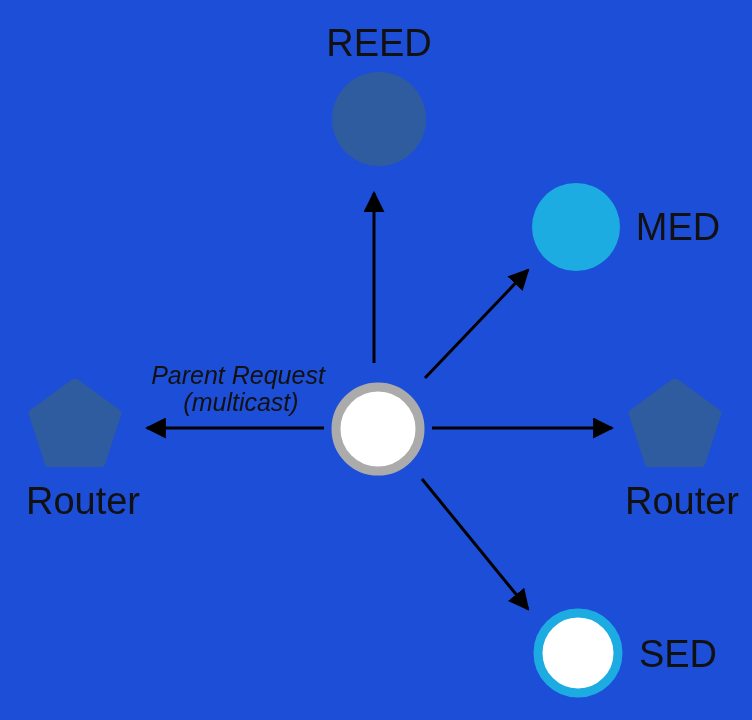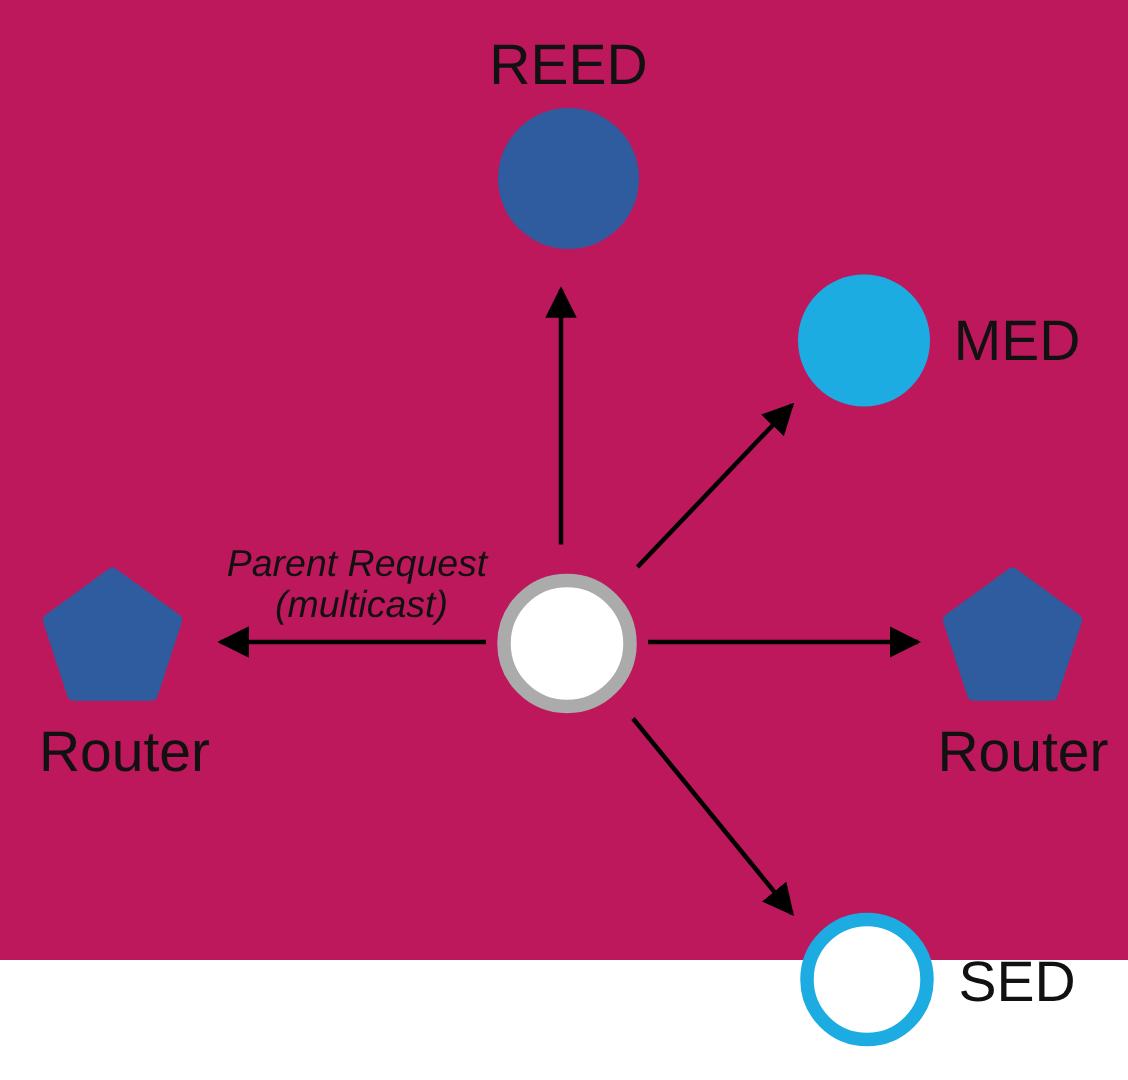--- a/index.html
+++ b/index.html
@@ -6,22 +6,22 @@
     margin: 0;
     padding: 0;
     background: #ffffff;
     width: 752px;
     height: 720px;
     overflow: hidden;
   }
   .stage {
     position: relative;
     width: 752px;
-    height: 640px;
-    background: #be185d;
+    height: 720px;
+    background: #1d4ed8;
   }
   svg { display: block; }
   .edges line {
     stroke-width: 3;
     fill: none;
   }
   .node-filled {
     fill: currentColor;
     stroke: none;
   }

